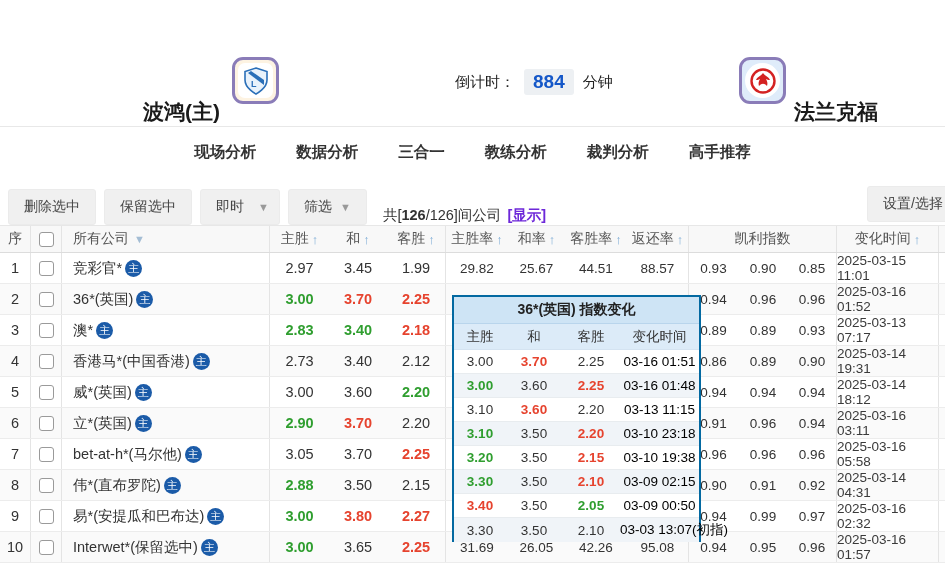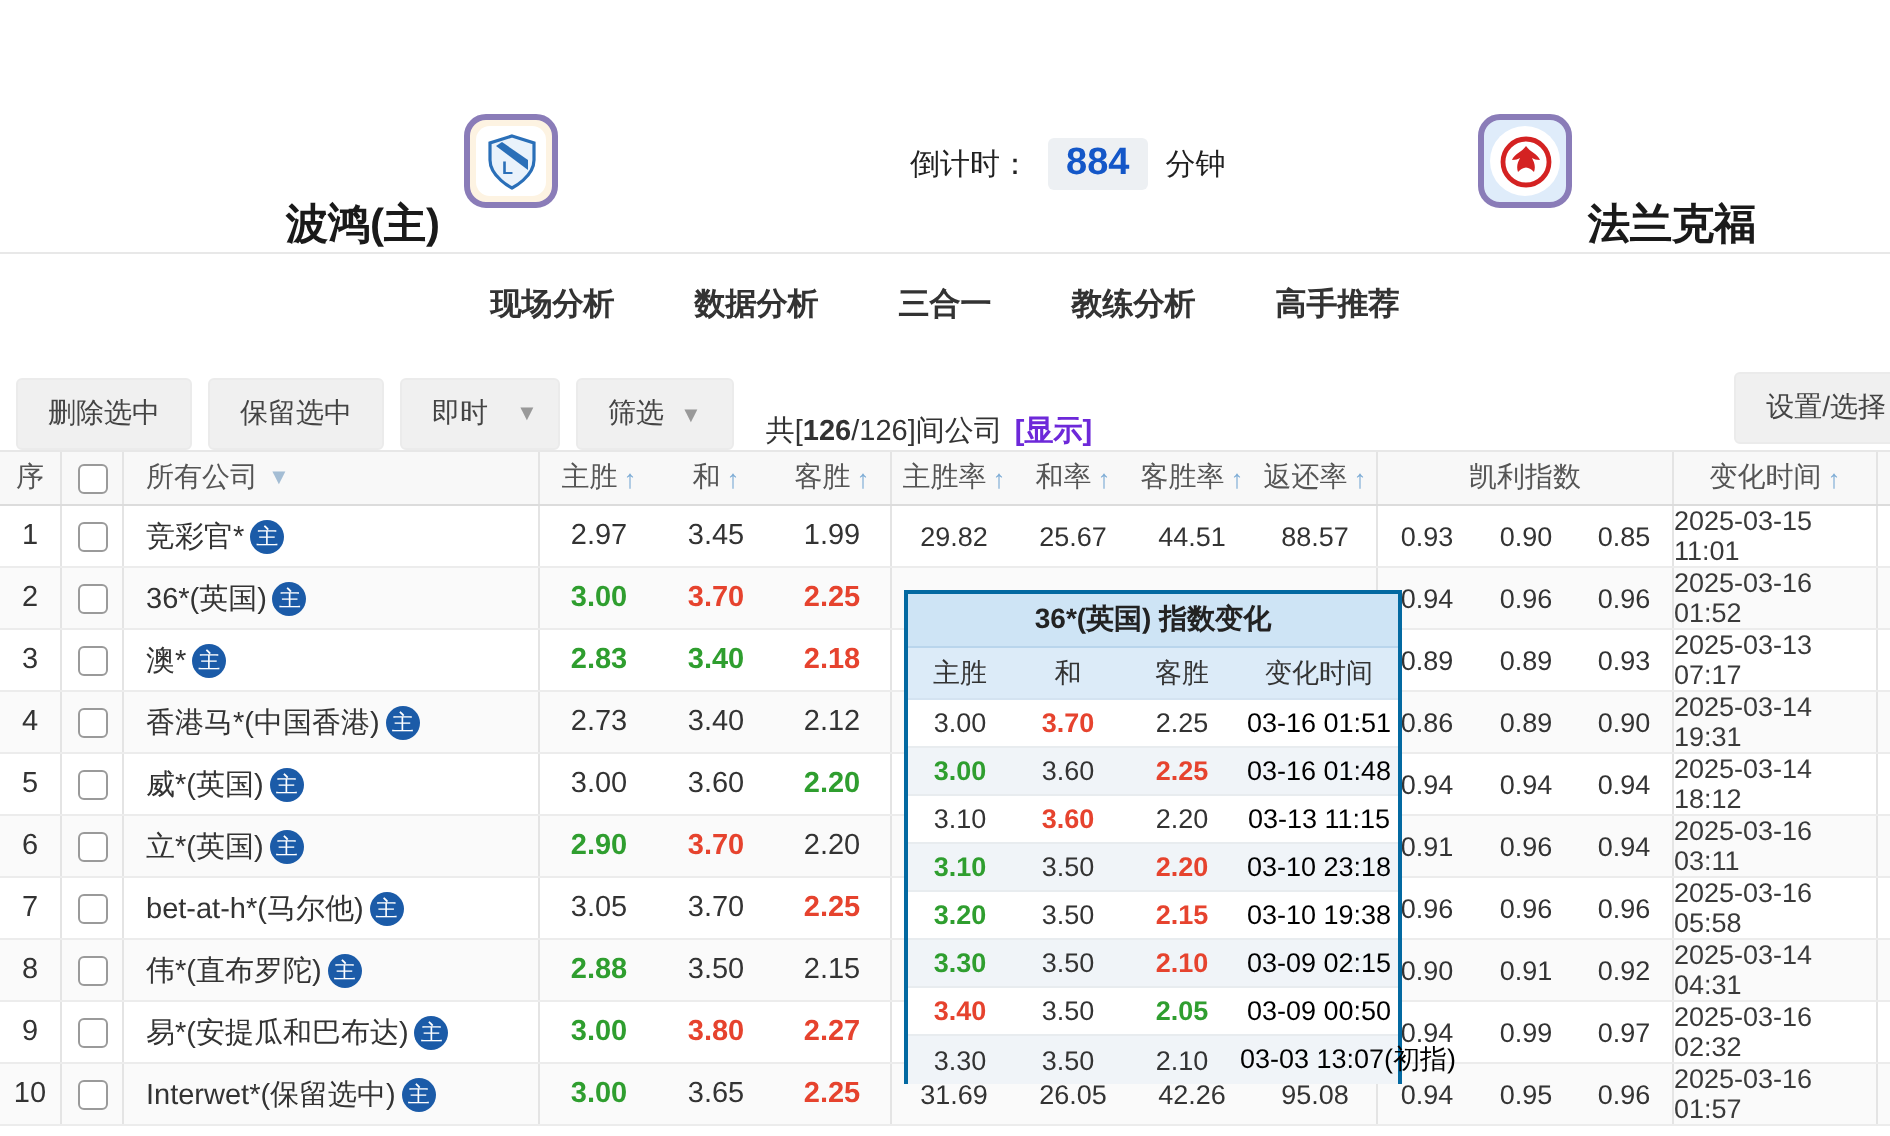--- a/index.html
+++ b/index.html
@@ -120,20 +120,21 @@
   </div>
   <div class="team-name away-name">法兰克福</div>
 
   <div class="hdr-divider"></div>
 
   <div class="tabs">
     <div class="tab">现场分析</div>
     <div class="tab">数据分析</div>
     <div class="tab">三合一</div>
     <div class="tab">教练分析</div>
+    <div class="tab">裁判分析</div>
     <div class="tab">高手推荐</div>
   </div>
 
   <div class="toolbar">
     <button class="tbtn">删除选中</button>
     <button class="tbtn">保留选中</button>
     <button class="tbtn instant">
         <span>即时</span>
         <span class="caret">▼</span>
       </button>

